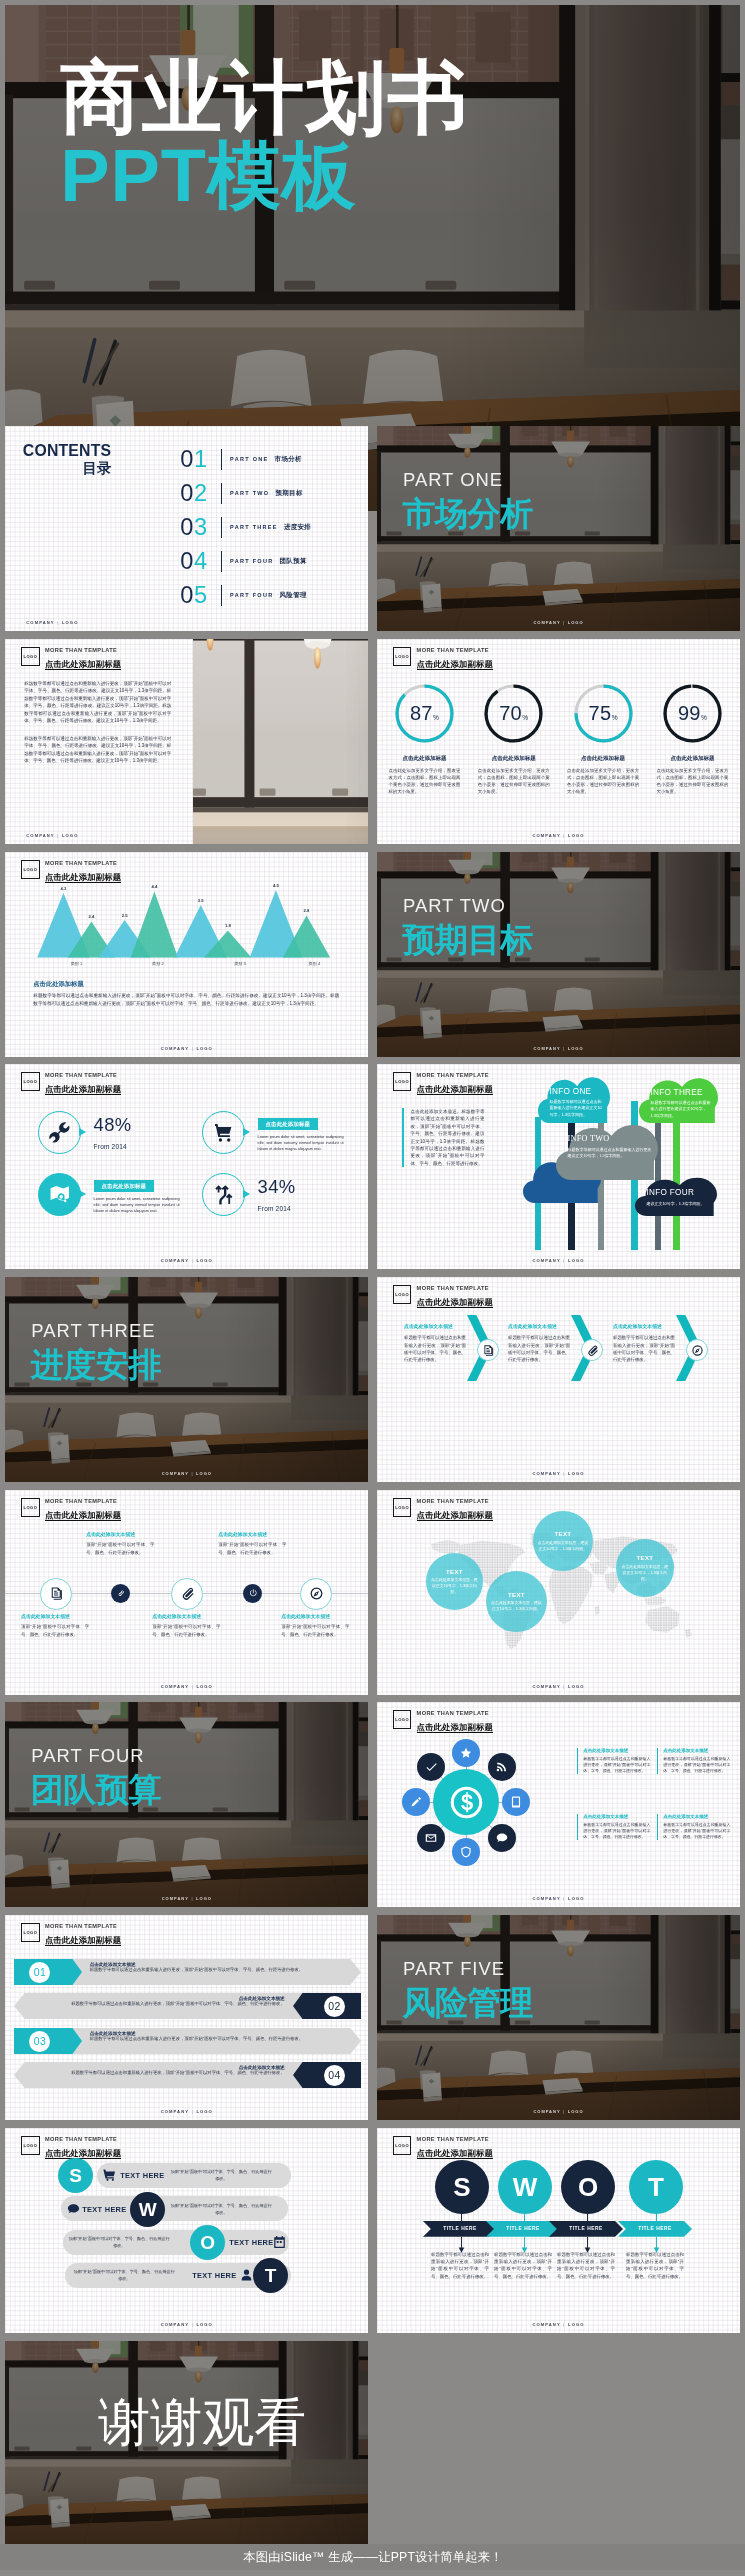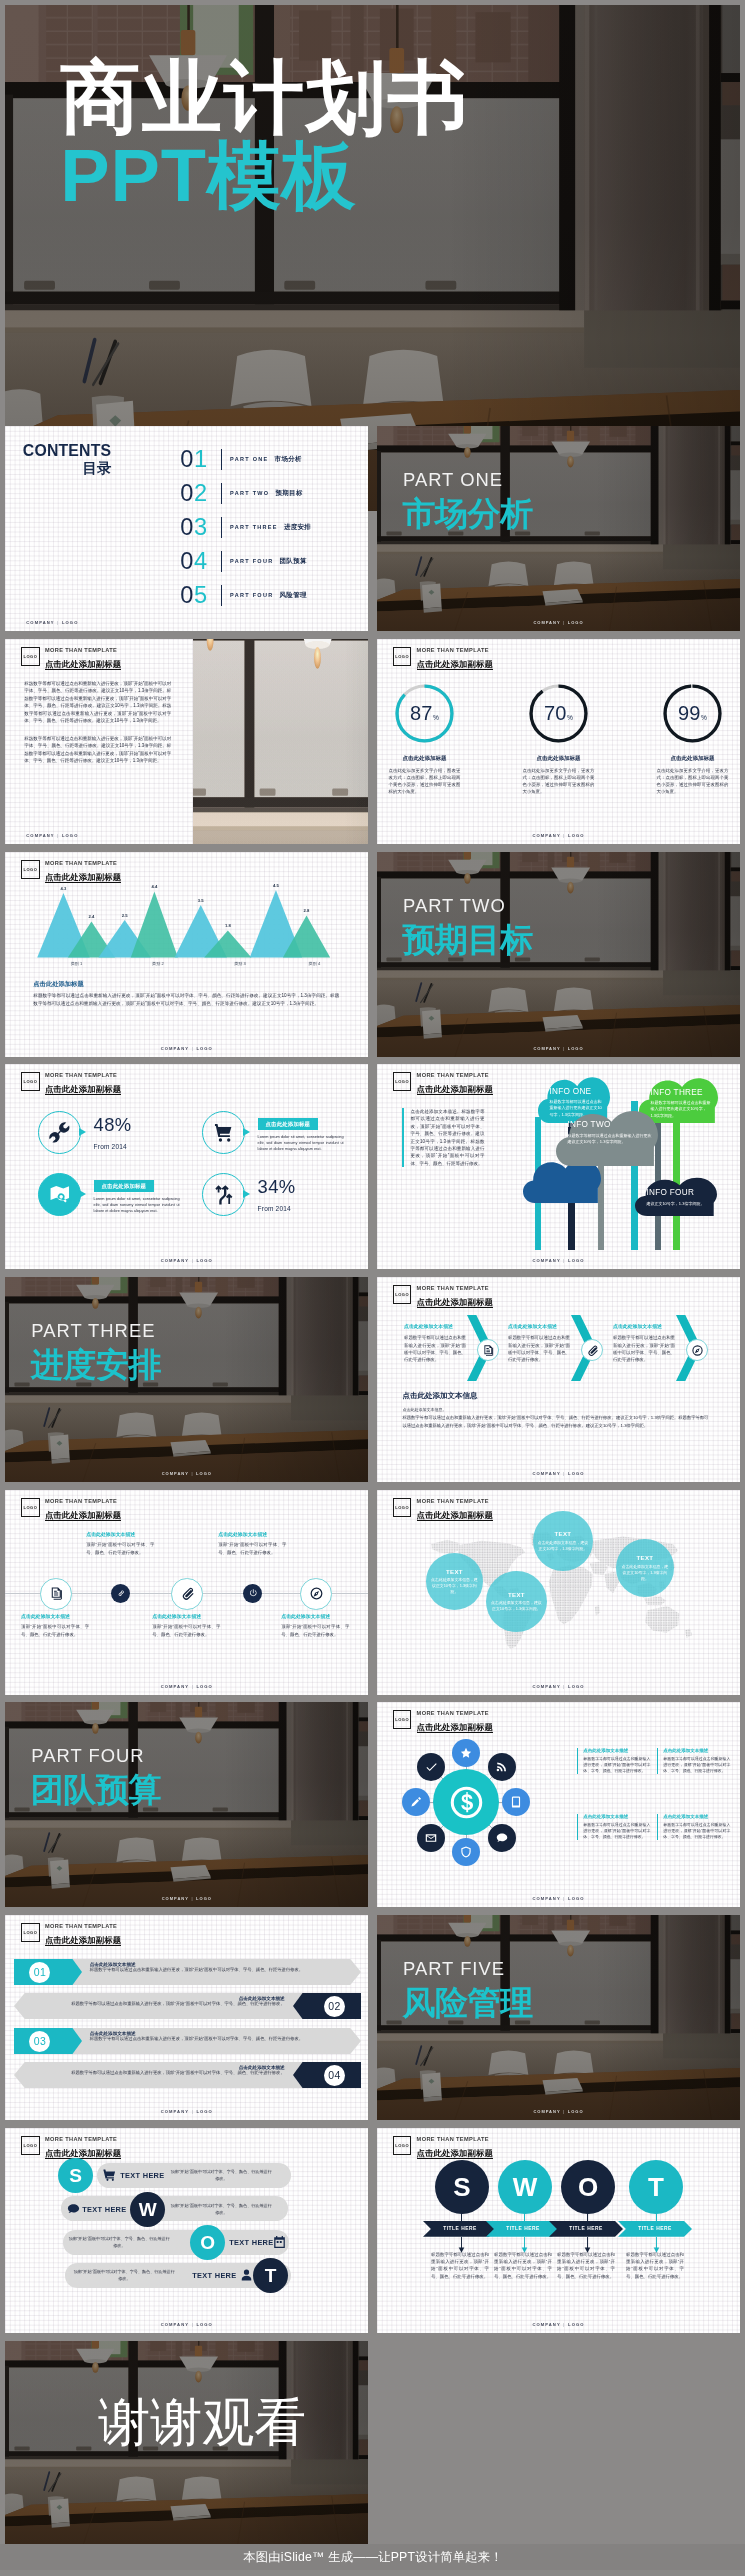--- a/index.html
+++ b/index.html
@@ -747,20 +747,34 @@
           <div class="dn-desc">点击此处添加更多文字介绍，图表更改方式：点击图标，图标上即出现两个黄色小菱形，通过拉伸即可更改图标的大小角度。</div>
         </div>
         <div class="dn-item">
           <div class="dn-circ">
             <svg viewBox="0 0 70 70" class="dn-svg">
               <circle cx="35" cy="35" r="31.5" fill="none" stroke="#cfcfcf" stroke-width="3.6"></circle>
               <circle cx="35" cy="35" r="31.5" fill="none" stroke="#101820" stroke-width="3.8" stroke-dasharray="178.13 197.92" transform="rotate(-90 35 35)" stroke-linecap="butt"></circle>
             </svg>
             <div class="dn-val">
               <span class="dnum">70</span>
+              <span class="dpct">%</span>
+            </div>
+          </div>
+          <div class="dn-cap">点击此处添加标题</div>
+          <div class="dn-desc">点击此处添加更多文字介绍，更改方式：点击图标，图标上即出现两个黄色小菱形，通过拉伸即可更改图标的大小角度。</div>
+        </div>
+        <div class="dn-item">
+          <div class="dn-circ">
+            <svg viewBox="0 0 70 70" class="dn-svg">
+              <circle cx="35" cy="35" r="31.5" fill="none" stroke="#cfcfcf" stroke-width="3.6"></circle>
+              <circle cx="35" cy="35" r="31.5" fill="none" stroke="#1bb8c4" stroke-width="3.8" stroke-dasharray="148.44 197.92" transform="rotate(-90 35 35)" stroke-linecap="butt"></circle>
+            </svg>
+            <div class="dn-val">
+              <span class="dnum">75</span>
               <span class="dpct">%</span>
             </div>
           </div>
           <div class="dn-cap">点击此处添加标题</div>
           <div class="dn-desc">点击此处添加更多文字介绍，更改方式：点击图标，图标上即出现两个黄色小菱形，通过拉伸即可更改图标的大小角度。</div>
         </div>
         <div class="dn-item">
           <div class="dn-circ">
             <svg viewBox="0 0 70 70" class="dn-svg">
               <circle cx="35" cy="35" r="31.5" fill="none" stroke="#cfcfcf" stroke-width="3.6"></circle>
@@ -1046,21 +1060,21 @@
       </div>
       <div class="cl-cloud" style="left: 262px; top: 10.5px; width: 79px; height: 48px;">
         <svg viewBox="0 0 200 120" preserveAspectRatio="none">
           <path d="M30 120 C12 120 0 106 0 90 C0 75 11 63 26 61 C25 35 46 14 73 14 C87 14 100 20 109 30 C118 17 133 8 151 8 C179 8 200 30 200 57 C200 66 197 74 192 81 L192 120 Z" fill="#4ccc3e"></path>
         </svg>
         <div class="cl-txt">
           <div class="cl-ttl">INFO THREE</div>
           <div class="cl-body">标题数字等都可以通过点击和重新输入进行更改建议正文10号字，1.3倍字间距。</div>
         </div>
       </div>
-      <div class="cl-cloud" style="left: 179px; top: 43px; width: 102px; height: 59px;">
+      <div class="cl-cloud" style="left: 179px; top: 57px; width: 102px; height: 59px; font-family: Liberation Serif, serif;">
         <svg viewBox="0 0 200 120" preserveAspectRatio="none">
           <path d="M30 120 C12 120 0 106 0 90 C0 75 11 63 26 61 C25 35 46 14 73 14 C87 14 100 20 109 30 C118 17 133 8 151 8 C179 8 200 30 200 57 C200 66 197 74 192 81 L192 120 Z" fill="#7f8c8d"></path>
         </svg>
         <div class="cl-txt">
           <div class="cl-ttl">INFO TWO</div>
           <div class="cl-body">标题数字等都可以通过点击和重新输入进行更改建议正文10号字，1.3倍字间距。</div>
         </div>
       </div>
       <div class="cl-cloud" style="left: 258px; top: 111px; width: 82px; height: 41px;">
         <svg viewBox="0 0 200 120" preserveAspectRatio="none">
@@ -1265,25 +1279,20 @@
       </div>
       <div class="ar-chev" style="left: 299px; top: 38px;">
         <svg viewBox="0 0 30 76" preserveAspectRatio="none">
           <polygon points="0,0 11,0 30,38 11,76 0,76 19,38" fill="#12b6bd"></polygon>
         </svg>
       </div>
       <div class="ar-ico" style="left: 309px; top: 62px;">
         <svg viewBox="0 0 24 24" class="ico " style="width: 13px; height: 13px;">
           <path d="M12 2.5A9.5 9.5 0 1 0 21.5 12 9.5 9.5 0 0 0 12 2.5zm0 2A7.5 7.5 0 1 1 4.5 12 7.5 7.5 0 0 1 12 4.5zm4 3.5-6.2 2.6L7.2 17l6.2-2.6L16 8zm-4 3a1 1 0 1 1-1 1 1 1 0 0 1 1-1z" fill="#16243c"></path>
         </svg>
-      </div>
-      <div class="ar-foot">
-        <div class="ar-ftitle">点击此处添加文本信息</div>
-        <p class="ar-fline">点击此处添加文本信息。</p>
-        <p class="ar-fbody">标题数字等都可以通过点击和重新输入进行更改，顶部“开始”面板中可以对字体、字号、颜色、行距等进行修改。建议正文10号字，1.3倍字间距。标题数字等都可以通过点击和重新输入进行更改，顶部“开始”面板中可以对字体、字号、颜色、行距等进行修改。建议正文10号字，1.3倍字间距。</p>
       </div>
       <div class="s-footer"><span class="">COMPANY</span><span class="sep">|</span><span class="">LOGO</span></div>
     </div>
     <div class="slide" style="left: 5.3px; top: 1490px; width: 363px; height: 205px;">
       <div class="grid-bg"></div>
       <div class="hdr">
         <div class="logobox">LOGO</div>
         <div class="htxt">
           <div class="h-en">MORE THAN TEMPLATE</div>
           <div><span class="h-cn">点击此处添加副标题</span></div>

